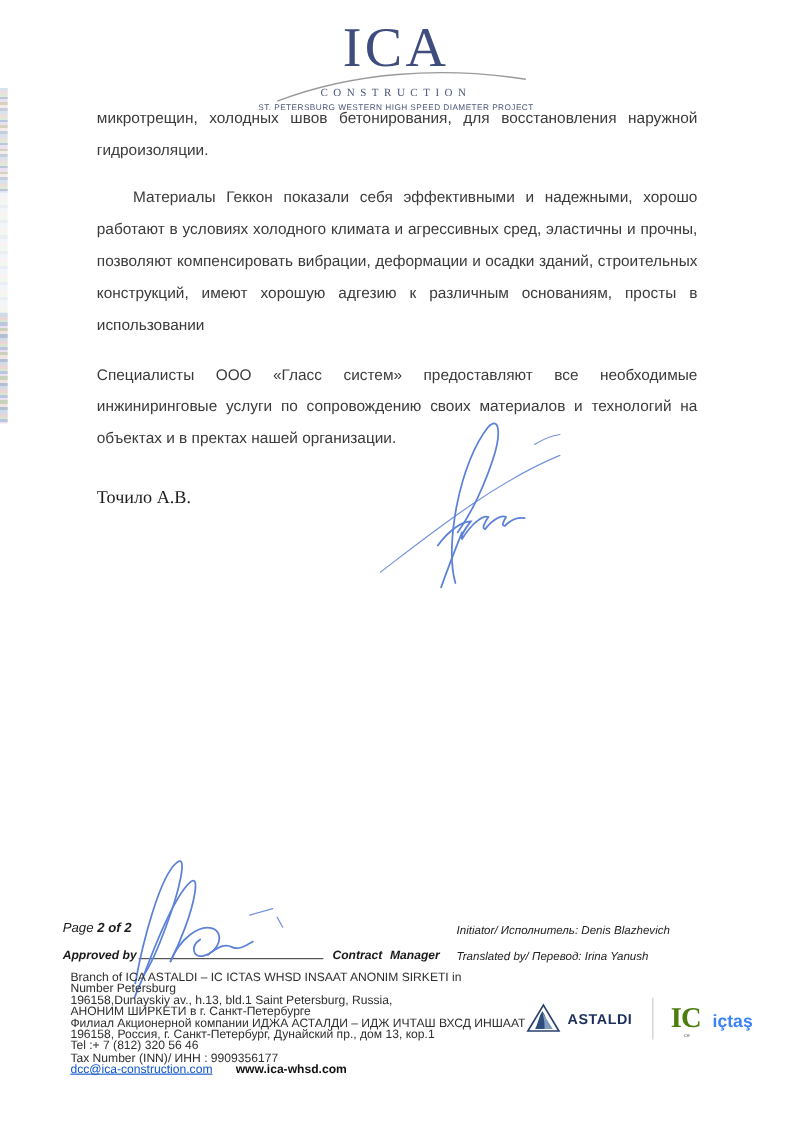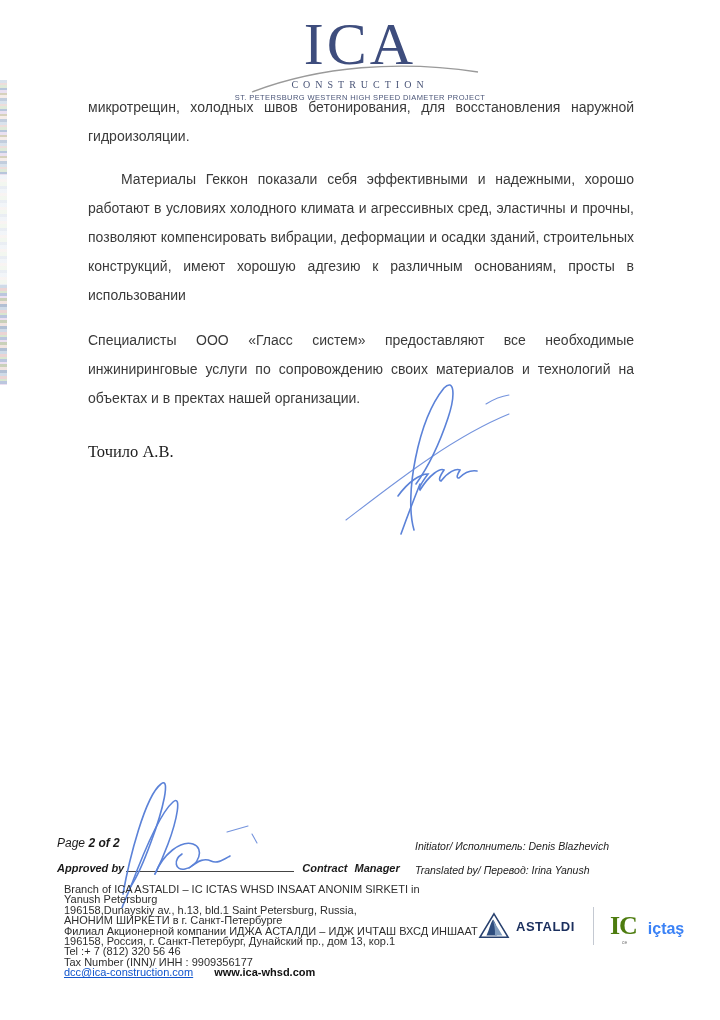--- a/index.html
+++ b/index.html
@@ -28,21 +28,21 @@
   .noise-c {
     top: 285px; height: 100px; opacity: .8;
     background: repeating-linear-gradient(to bottom,
       #c3d2e2 0 3px, #e6c9c9 3px 6px, #cfe0c4 6px 8px, #aab8d6 8px 11px,
       #e8d8ee 11px 13px, #bcc5a8 13px 16px, #edddd8 16px 19px, #9fb0c9 19px 22px);
   }
   
   .logo-block { position: absolute; top: 12px; left: 0; width: 100%; text-align: center; }
   .logo-name {
     font-family: "Liberation Serif", serif;
-    font-size: 60px; line-height: 64px; font-weight: 500;
+    font-size: 51px; line-height: 64px; font-weight: 500;
     color: #3e4d7d; letter-spacing: 3px;
   }
   .logo-arc { position: absolute; left: 250px; top: 40px; pointer-events: none; }
   .logo-subtitle {
     font-family: "Liberation Serif", serif;
     font-size: 10px; letter-spacing: 5px; color: #4a5578; margin-top: 3px;
   }
   .logo-tagline { font-size: 7.5px; letter-spacing: .4px; color: #4a5578; margin-top: 3px; }
   
   .content {
@@ -160,21 +160,21 @@
     <path class="sig-thin" d="M142 56 L 163 50"></path>
     <path class="sig-thin" d="M167 58 L 172 67"></path>
     <path class="sig-stroke" d="M46 110 C 42 120, 39 126, 37 132"></path>
   </svg>
 
   <div class="initiator">Initiator/ Исполнитель: Denis Blazhevich</div>
   <div class="translated">Translated by/ Перевод:  Irina Yanush</div>
 
   <div class="address">
     <div>Branch of ICA ASTALDI – IC ICTAS WHSD INSAAT ANONIM SIRKETI in</div>
-    <div>Yanush Petersburg</div>
+    <div>Number Petersburg</div>
     <div>196158,Dunayskiy av., h.13, bld.1 Saint Petersburg, Russia,</div>
     <div>АНОНИМ ШИРКЕТИ в г. Санкт-Петербурге</div>
     <div>Филиал Акционерной компании ИДЖА АСТАЛДИ – ИДЖ ИЧТАШ ВХСД ИНШААТ</div>
     <div>196158, Россия, г. Санкт-Петербург, Дунайский пр., дом 13, кор.1</div>
     <div>Tel :+ 7 (812) 320 56 46</div>
     <div>Tax Number (INN)/ ИНН : 9909356177</div>
     <div>
       <a href="#">dcc@ica-construction.com</a>
       <b>www.ica-whsd.com</b>
     </div>

